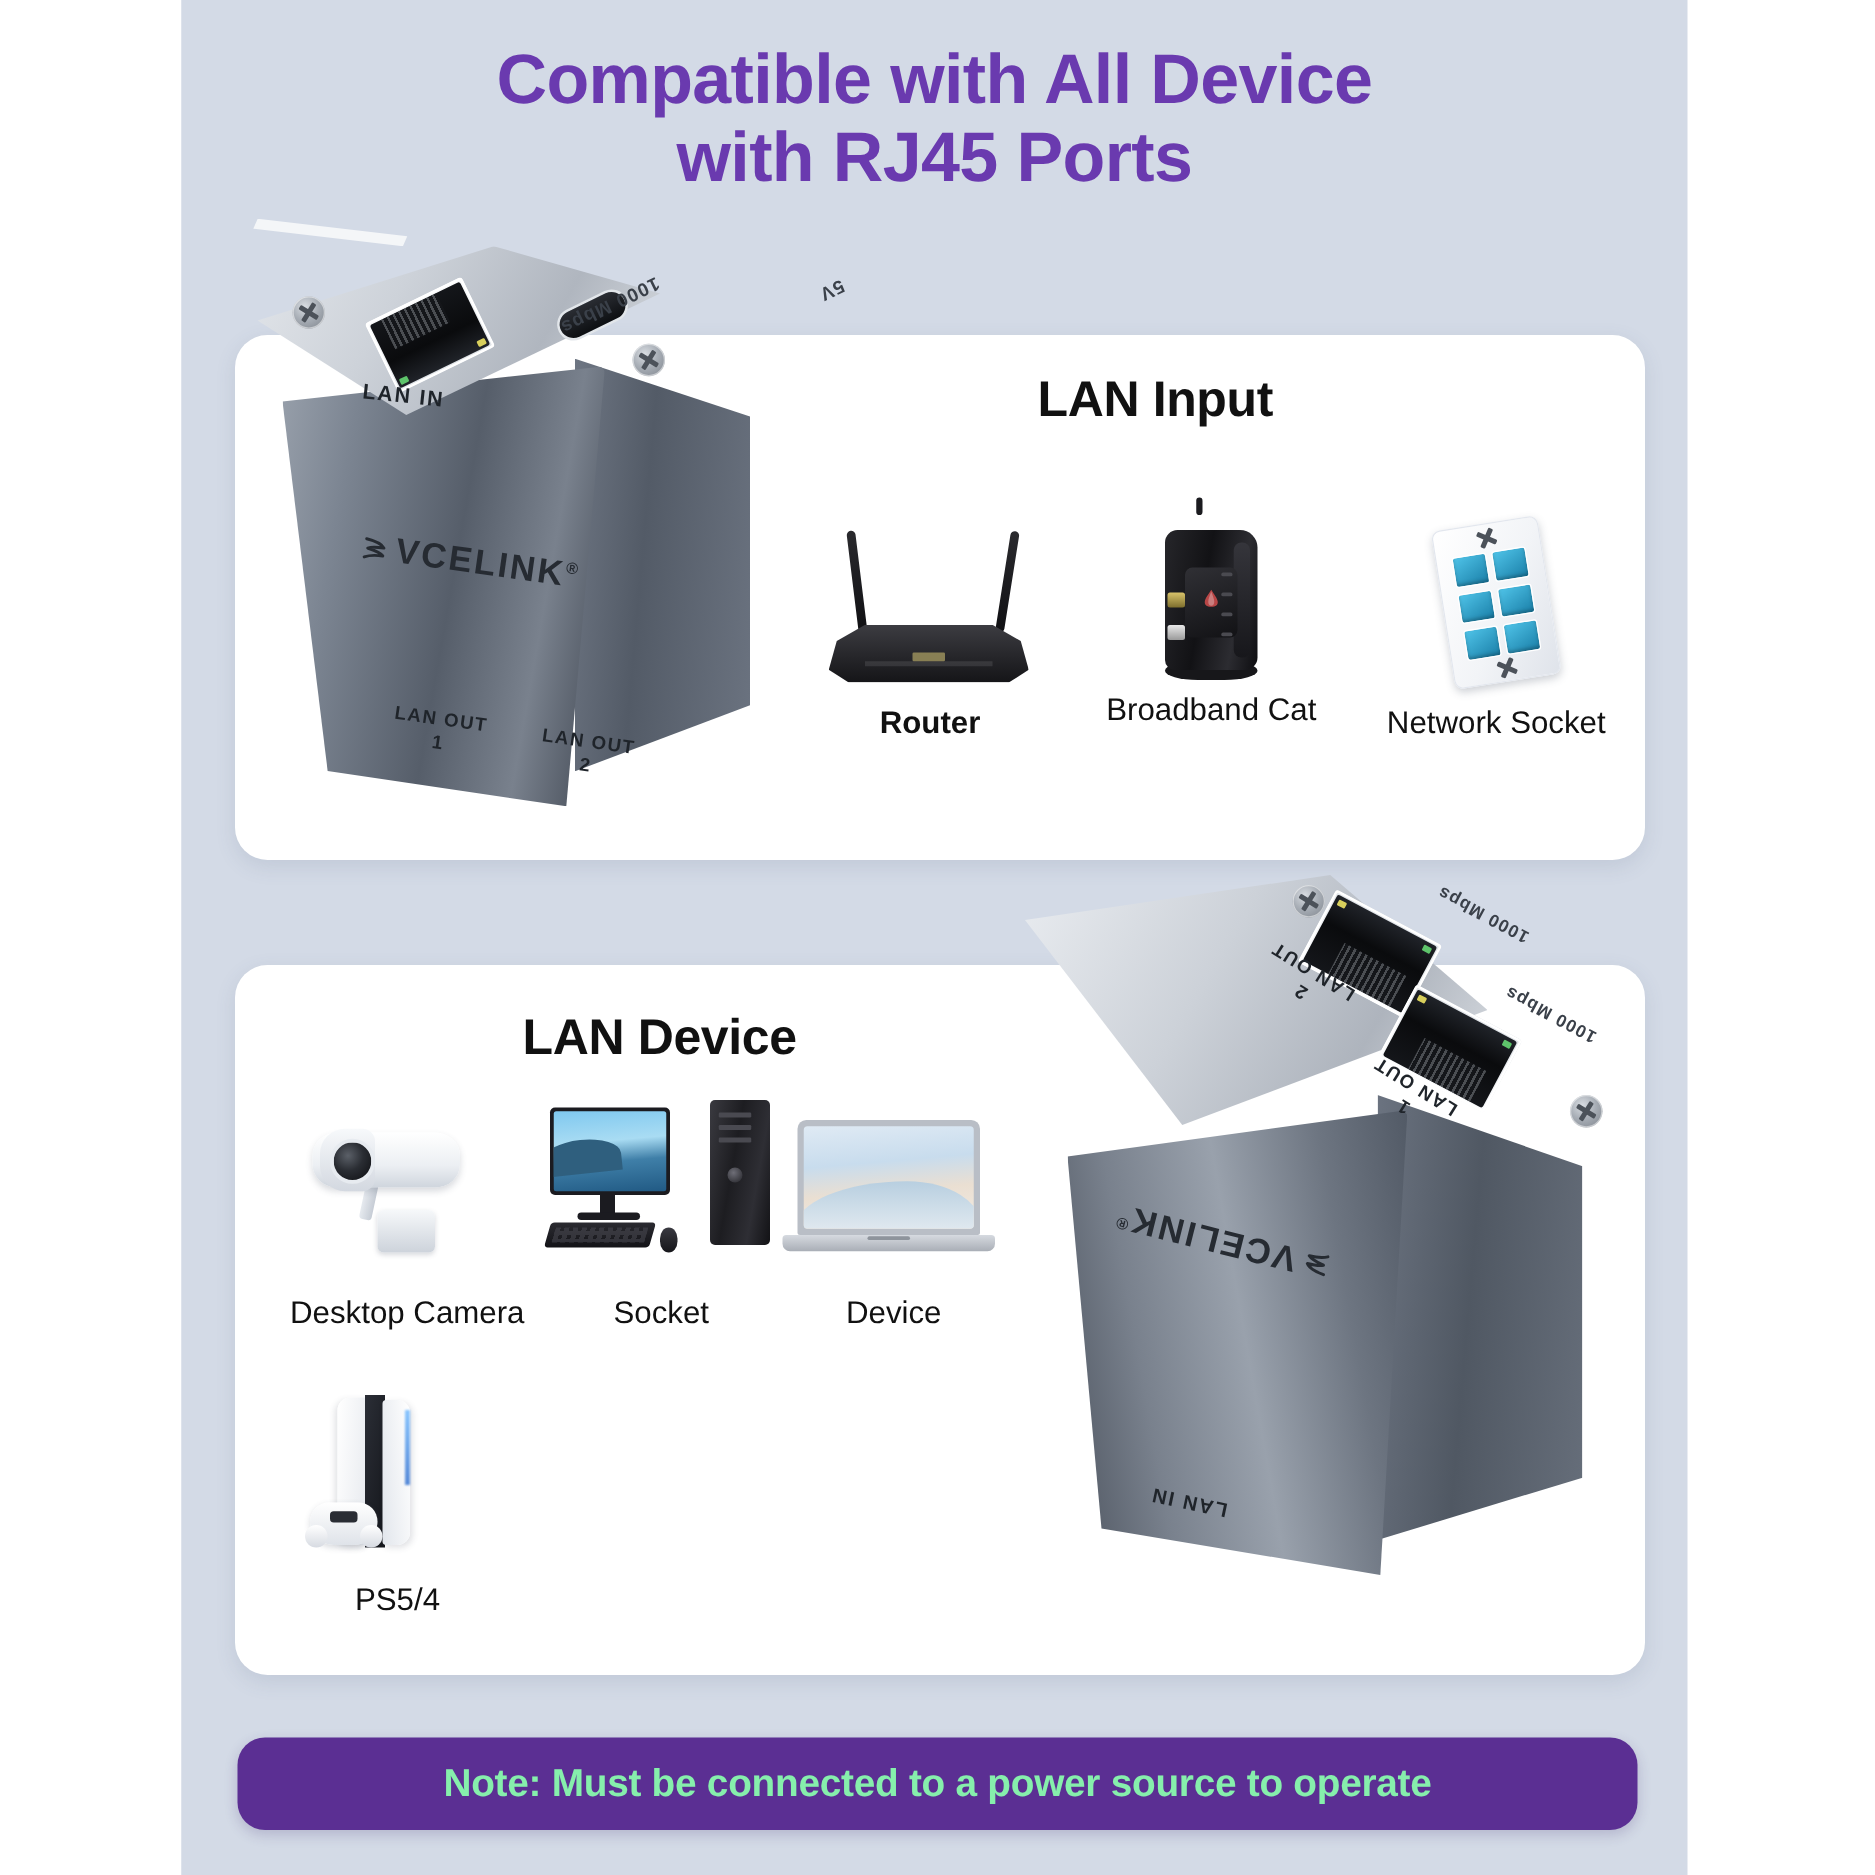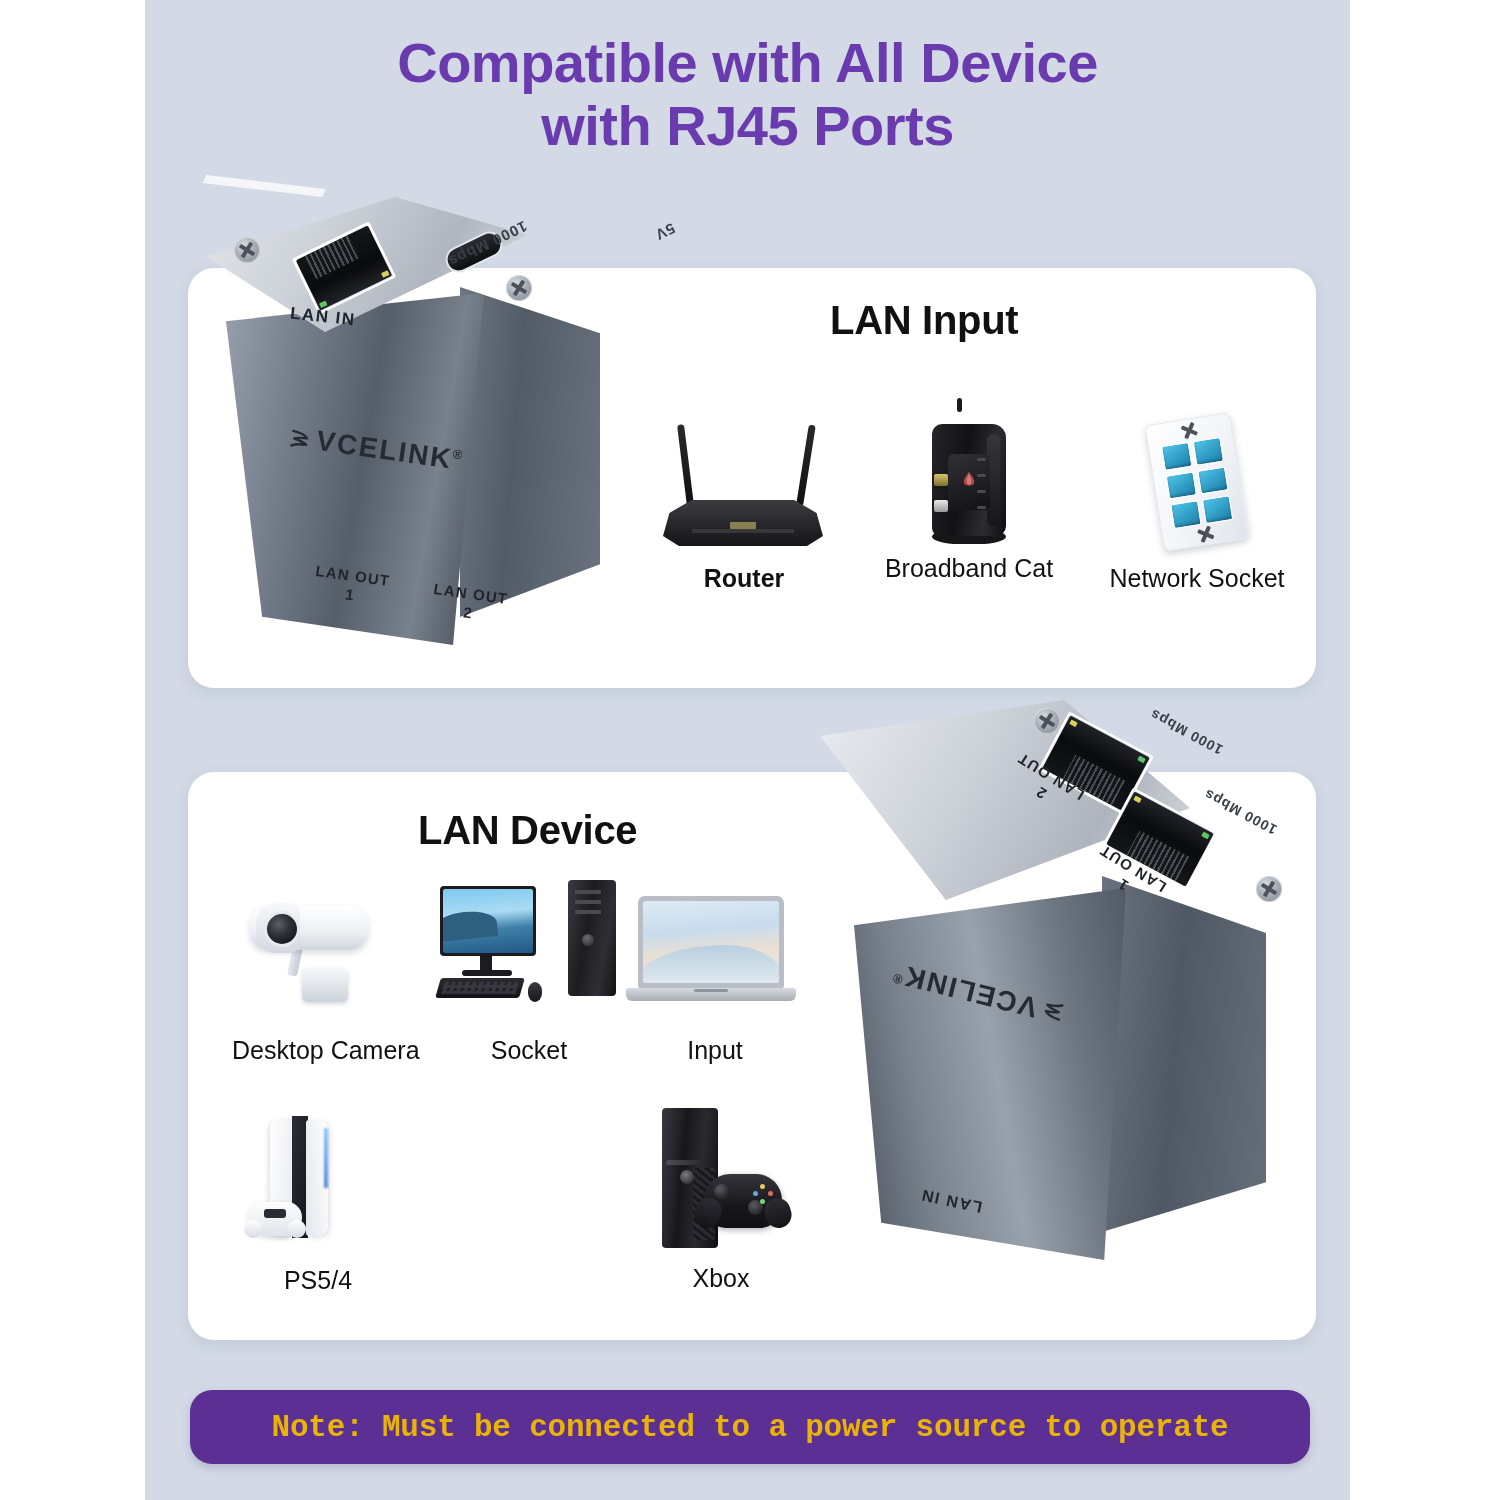--- a/index.html
+++ b/index.html
@@ -523,21 +523,21 @@
   }
 
   
   #note-banner{
     position:absolute;left:190px;top:1390px;width:1120px;height:74px;
     background:#5b2f93;border-radius:22px;
     display:flex;align-items:center;justify-content:center;
     box-shadow:0 4px 10px rgba(60,40,110,.2);
   }
   #note-banner .txt{
-    color:#eab308;font-size:31px;font-weight:bold;letter-spacing:-0.2px;font-family:Liberation Mono, monospace;
+    color:#86efac;font-size:31px;font-weight:bold;letter-spacing:-0.2px;
   }
 </style>
 </head>
 <body>
 
 <div class="canvas">
   <div class="bg"></div>
 
   <div class="title">
     <span>Compatible with All Device</span>
@@ -671,56 +671,37 @@
     <div class="cap">Socket</div>
   </div>
 
   <div class="dev" id="out-laptop">
     <div class="art">
       <div class="lap-lid">
         <div class="lap-scr"></div>
       </div>
       <div class="lap-base"></div>
     </div>
-    <div class="cap">Input</div>
+    <div class="cap">Device</div>
   </div>
 
   <div class="dev" id="out-ps">
     <div class="art">
       <div class="ps-white-l"></div>
       <div class="ps-black"></div>
       <div class="ps-white-r"></div>
       <div class="ps-blue"></div>
       <div class="ps-pad">
         <div class="ps-pad-dark"></div>
       </div>
     </div>
     <div class="cap">PS5/4</div>
   </div>
 
 
-  <div class="dev" id="out-xbox">
-    <div class="art">
-      <div class="xb-body">
-        <div class="xb-grille"></div>
-        <div class="xb-pwr"></div>
-      </div>
-      <div class="xb-pad">
-        <div class="xb-stick s1"></div>
-        <div class="xb-stick s2"></div>
-        <div class="xb-abxy">
-          <i class="a"></i>
-          <i class="b"></i>
-          <i class="x"></i>
-          <i class="y"></i>
-        </div>
-      </div>
-    </div>
-    <div class="cap">Xbox</div>
-  </div>
 
   <div class="splitter" id="splitter-bottom">
     <div class="sp-wrap">
       <div class="sp-face sp-side"></div>
       <div class="sp-face sp-front"></div>
       <div class="sp-top"></div>
 
       <div class="rj-port port-2">
         <div class="hole"></div>
         <div class="rj-led g"></div>

